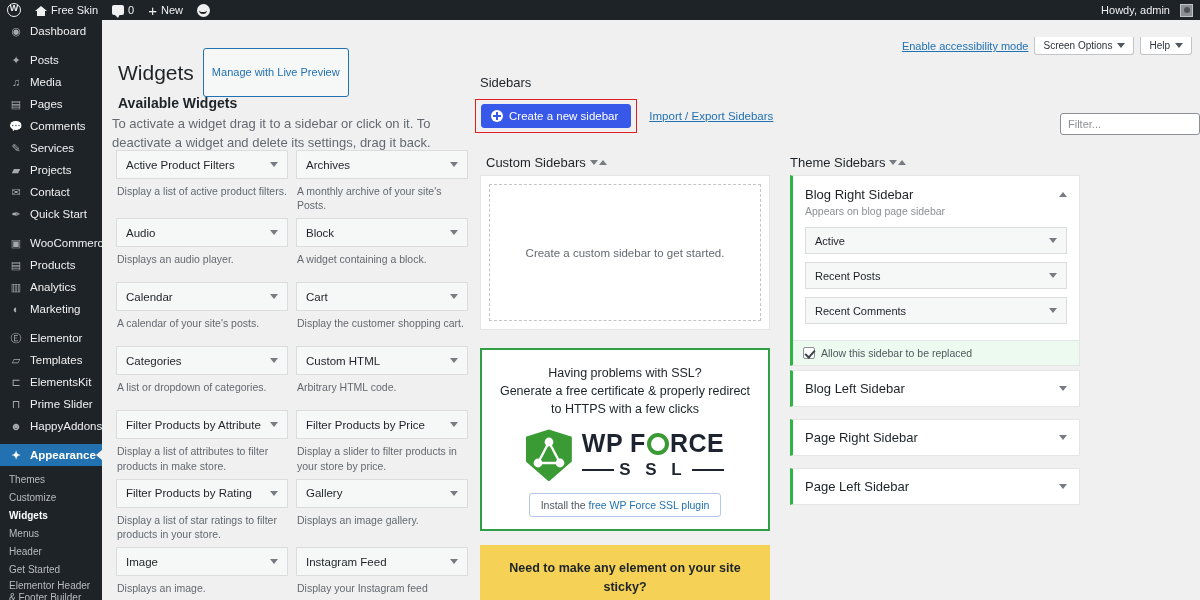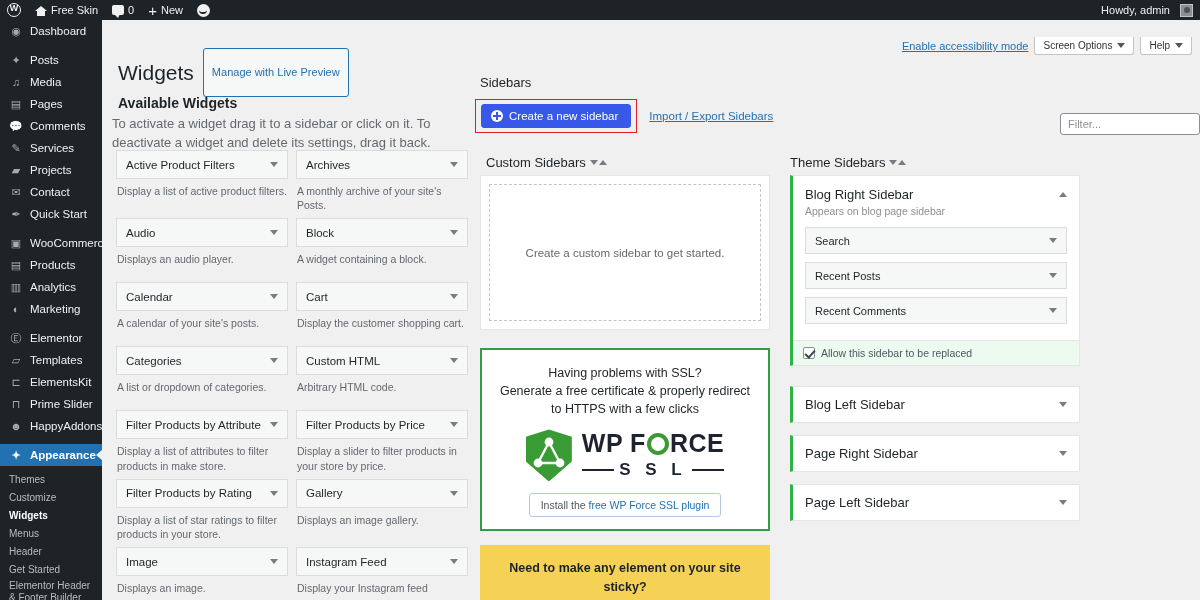--- a/index.html
+++ b/index.html
@@ -318,21 +318,21 @@
     padding: 14px 10px 14px 10px; text-align: center;
   }
   .promo-sticky .ln {
     font-size: 12.5px; color: #1d2327; font-weight: 700; line-height: 1.5;
   }
 
   
   .sb-box {
     background: #fff; border: 1px solid #e5e5e5;
     border-left: 3px solid #2fb344;
-    margin-bottom: 20px;
+    margin-bottom: 4px;
   }
   .sb-box-head {
     display: flex; align-items: flex-start; justify-content: space-between;
     padding: 11px 12px 0 12px;
   }
   .sb-box-name { font-size: 13px; color: #1d2327; }
   .sb-box-sub { font-size: 10.5px; color: #8c8f94; padding: 3px 12px 0 12px; }
   .sb-widgets { padding: 10px 12px 8px 12px; }
   .sb-widget {
     height: 27px; background: #f6f7f7; border: 1px solid #dcdcde;
@@ -687,21 +687,21 @@
 
       <div class="col-theme" id="theme-col">
           <div class="sb-box">
             <div class="sb-box-head">
               <span class="sb-box-name">Blog Right Sidebar</span>
               <span class="caret-up-sm" style="margin-top: 5px;"></span>
             </div>
             <div class="sb-box-sub">Appears on blog page sidebar</div>
             <div class="sb-widgets">
               <div class="sb-widget">
-                <span>Search</span>
+                <span>Active</span>
                 <span class="caret-sm"></span>
               </div>
               <div class="sb-widget">
                 <span>Recent Posts</span>
                 <span class="caret-sm"></span>
               </div>
               <div class="sb-widget">
                 <span>Recent Comments</span>
                 <span class="caret-sm"></span>
               </div>

